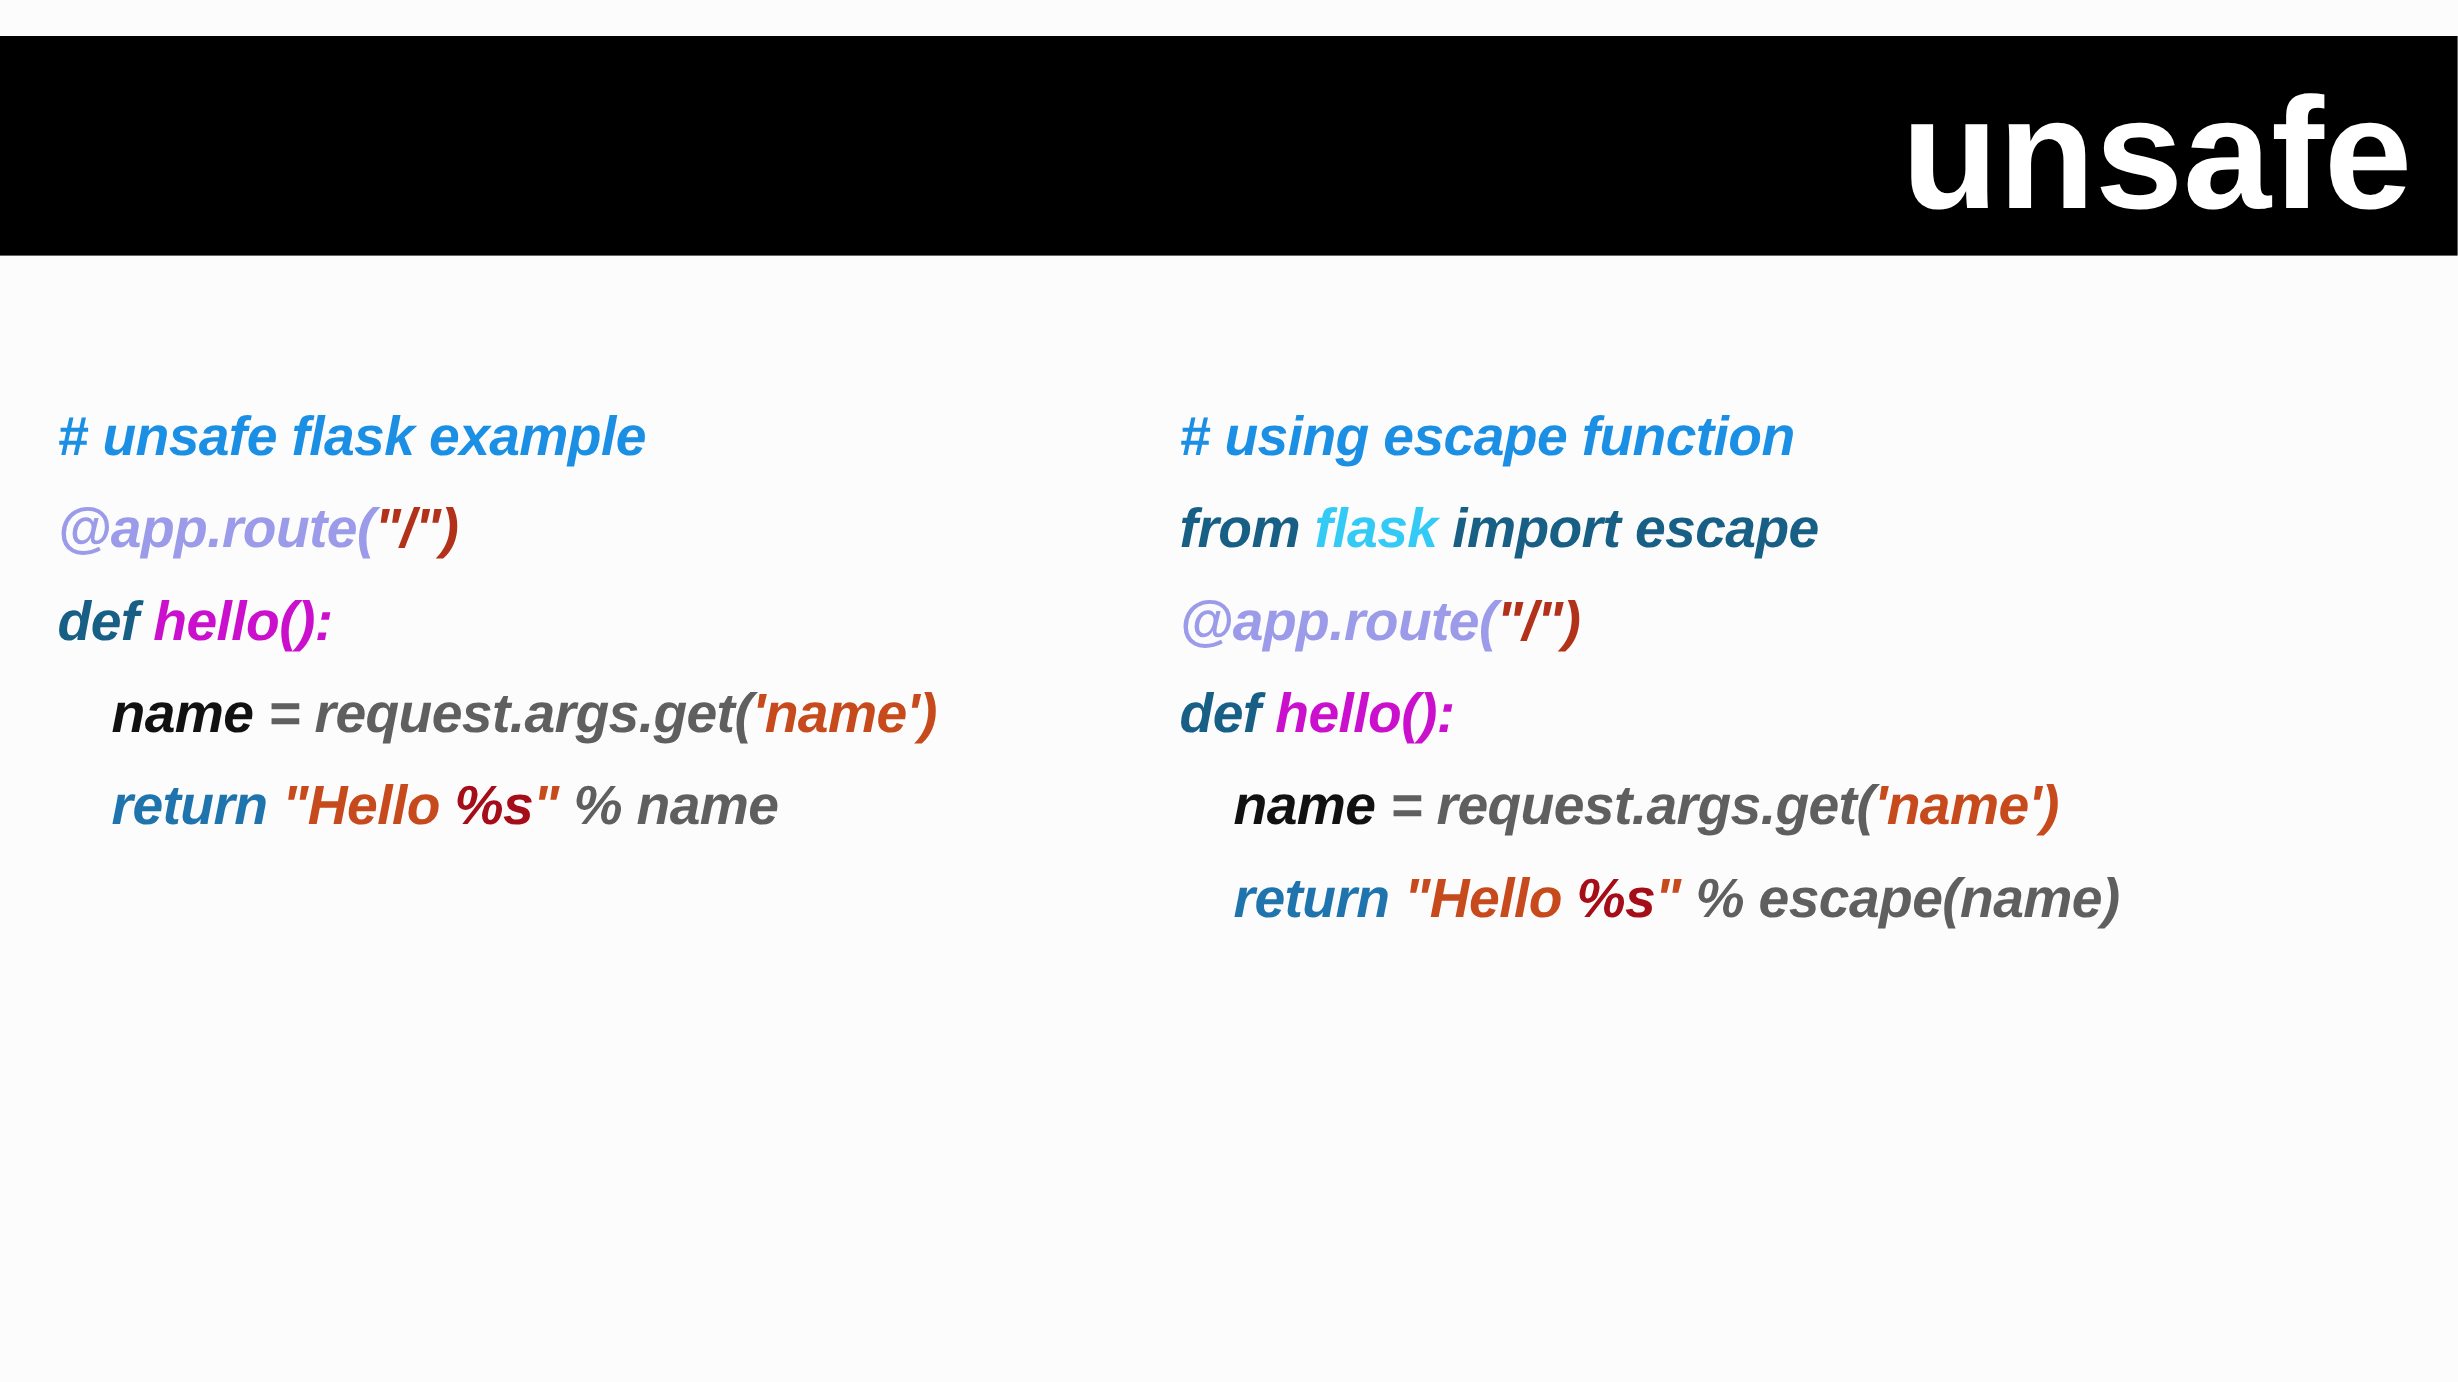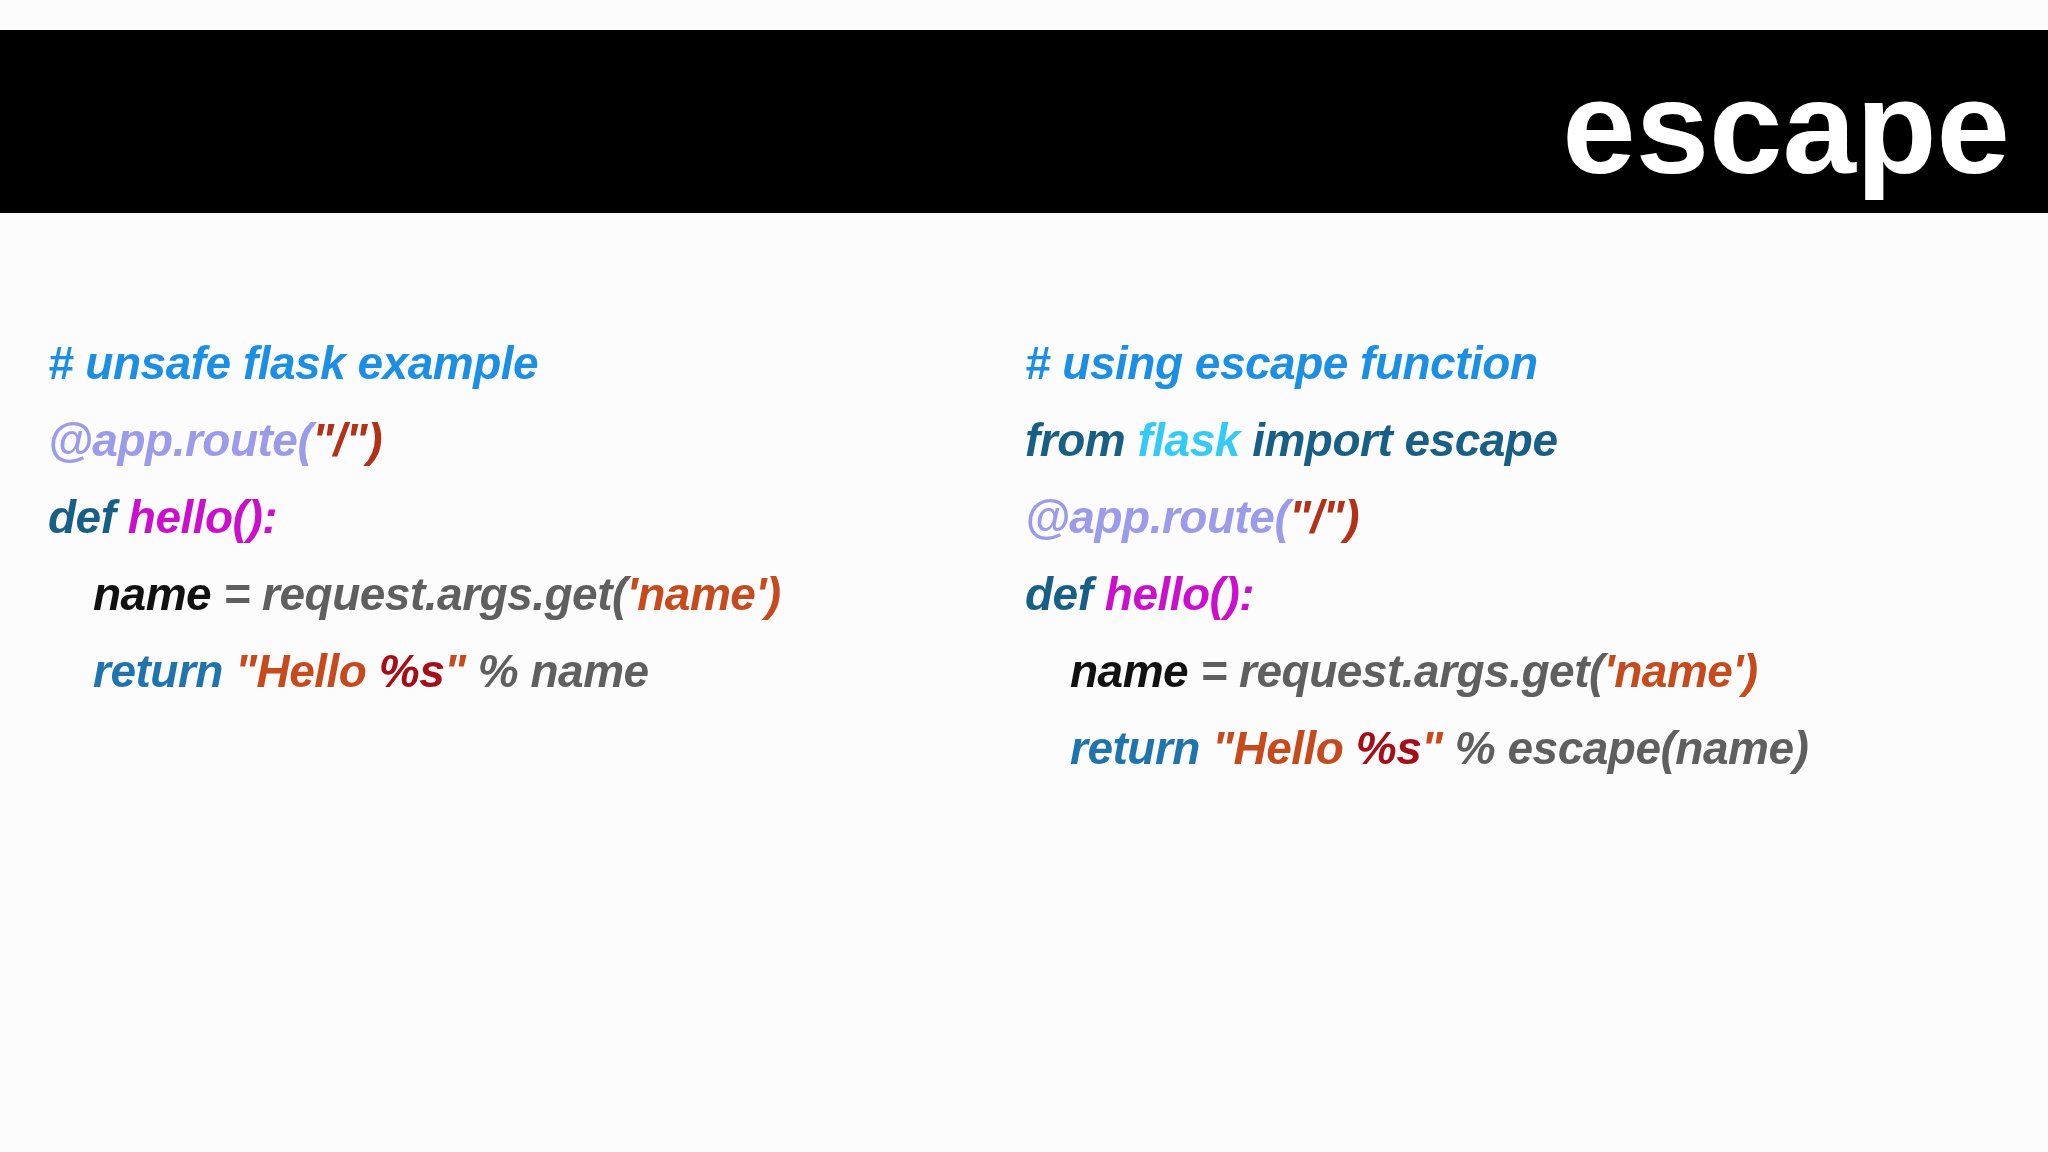--- a/index.html
+++ b/index.html
@@ -35,33 +35,33 @@
   }
   .code-block {
     position: absolute;
     top: 325px;
     font-size: 46px;
     font-weight: 700;
     letter-spacing: -0.5px;
     white-space: pre;
   }
   .code-block.left  { left: 48px;  }
-  .code-block.right { left: 1025px; }
+  .code-block.right { left: 983px; }
   .code-line {
     height: 77px;
     line-height: 77px;
   }
   .code-line.indent {
     padding-left: 45px;
   }
   .tok { white-space: pre; font-style: italic; }
   .tok.italic { font-style: italic; text-align: right; }
 </style>
 </head>
 <body style="background: rgb(252, 252, 252);">
 
 <div class="title-bar" style="background: rgb(0, 0, 0);">
-  <span class="slide-title" style="color: rgb(255, 255, 255);">escape</span>
+  <span class="slide-title" style="color: rgb(255, 255, 255);">unsafe</span>
 </div>
 
 <div class="code-block left"><div class="code-line"><span class="tok italic" style="color: rgb(27, 143, 228);"># unsafe flask example</span></div><div class="code-line"><span class="tok" style="color: rgb(155, 155, 233);">@app.route(</span><span class="tok" style="color: rgb(178, 49, 25);">"/")</span></div><div class="code-line"><span class="tok" style="color: rgb(23, 95, 133);">def </span><span class="tok" style="color: rgb(203, 16, 205);">hello():</span></div><div class="code-line indent"><span class="tok" style="color: rgb(17, 17, 17);">name</span><span class="tok" style="color: rgb(95, 95, 95);"> = request.args.get(</span><span class="tok" style="color: rgb(199, 74, 28);">'name')</span></div><div class="code-line indent"><span class="tok" style="color: rgb(31, 116, 173);">return </span><span class="tok" style="color: rgb(199, 74, 28);">"Hello </span><span class="tok" style="color: rgb(165, 13, 25);">%s</span><span class="tok" style="color: rgb(199, 74, 28);">"</span><span class="tok" style="color: rgb(95, 95, 95);"> % name</span></div></div>
 
 <div class="code-block right"><div class="code-line"><span class="tok italic" style="color: rgb(27, 143, 228);"># using escape function</span></div><div class="code-line"><span class="tok" style="color: rgb(23, 95, 133);">from </span><span class="tok" style="color: rgb(51, 203, 245);">flask</span><span class="tok" style="color: rgb(23, 95, 133);"> import escape</span></div><div class="code-line"><span class="tok" style="color: rgb(155, 155, 233);">@app.route(</span><span class="tok" style="color: rgb(178, 49, 25);">"/")</span></div><div class="code-line"><span class="tok" style="color: rgb(23, 95, 133);">def </span><span class="tok" style="color: rgb(203, 16, 205);">hello():</span></div><div class="code-line indent"><span class="tok" style="color: rgb(17, 17, 17);">name</span><span class="tok" style="color: rgb(95, 95, 95);"> = request.args.get(</span><span class="tok" style="color: rgb(199, 74, 28);">'name')</span></div><div class="code-line indent"><span class="tok" style="color: rgb(31, 116, 173);">return </span><span class="tok" style="color: rgb(199, 74, 28);">"Hello </span><span class="tok" style="color: rgb(165, 13, 25);">%s</span><span class="tok" style="color: rgb(199, 74, 28);">"</span><span class="tok" style="color: rgb(95, 95, 95);"> % escape(name)</span></div></div>
 
 </body></html>

